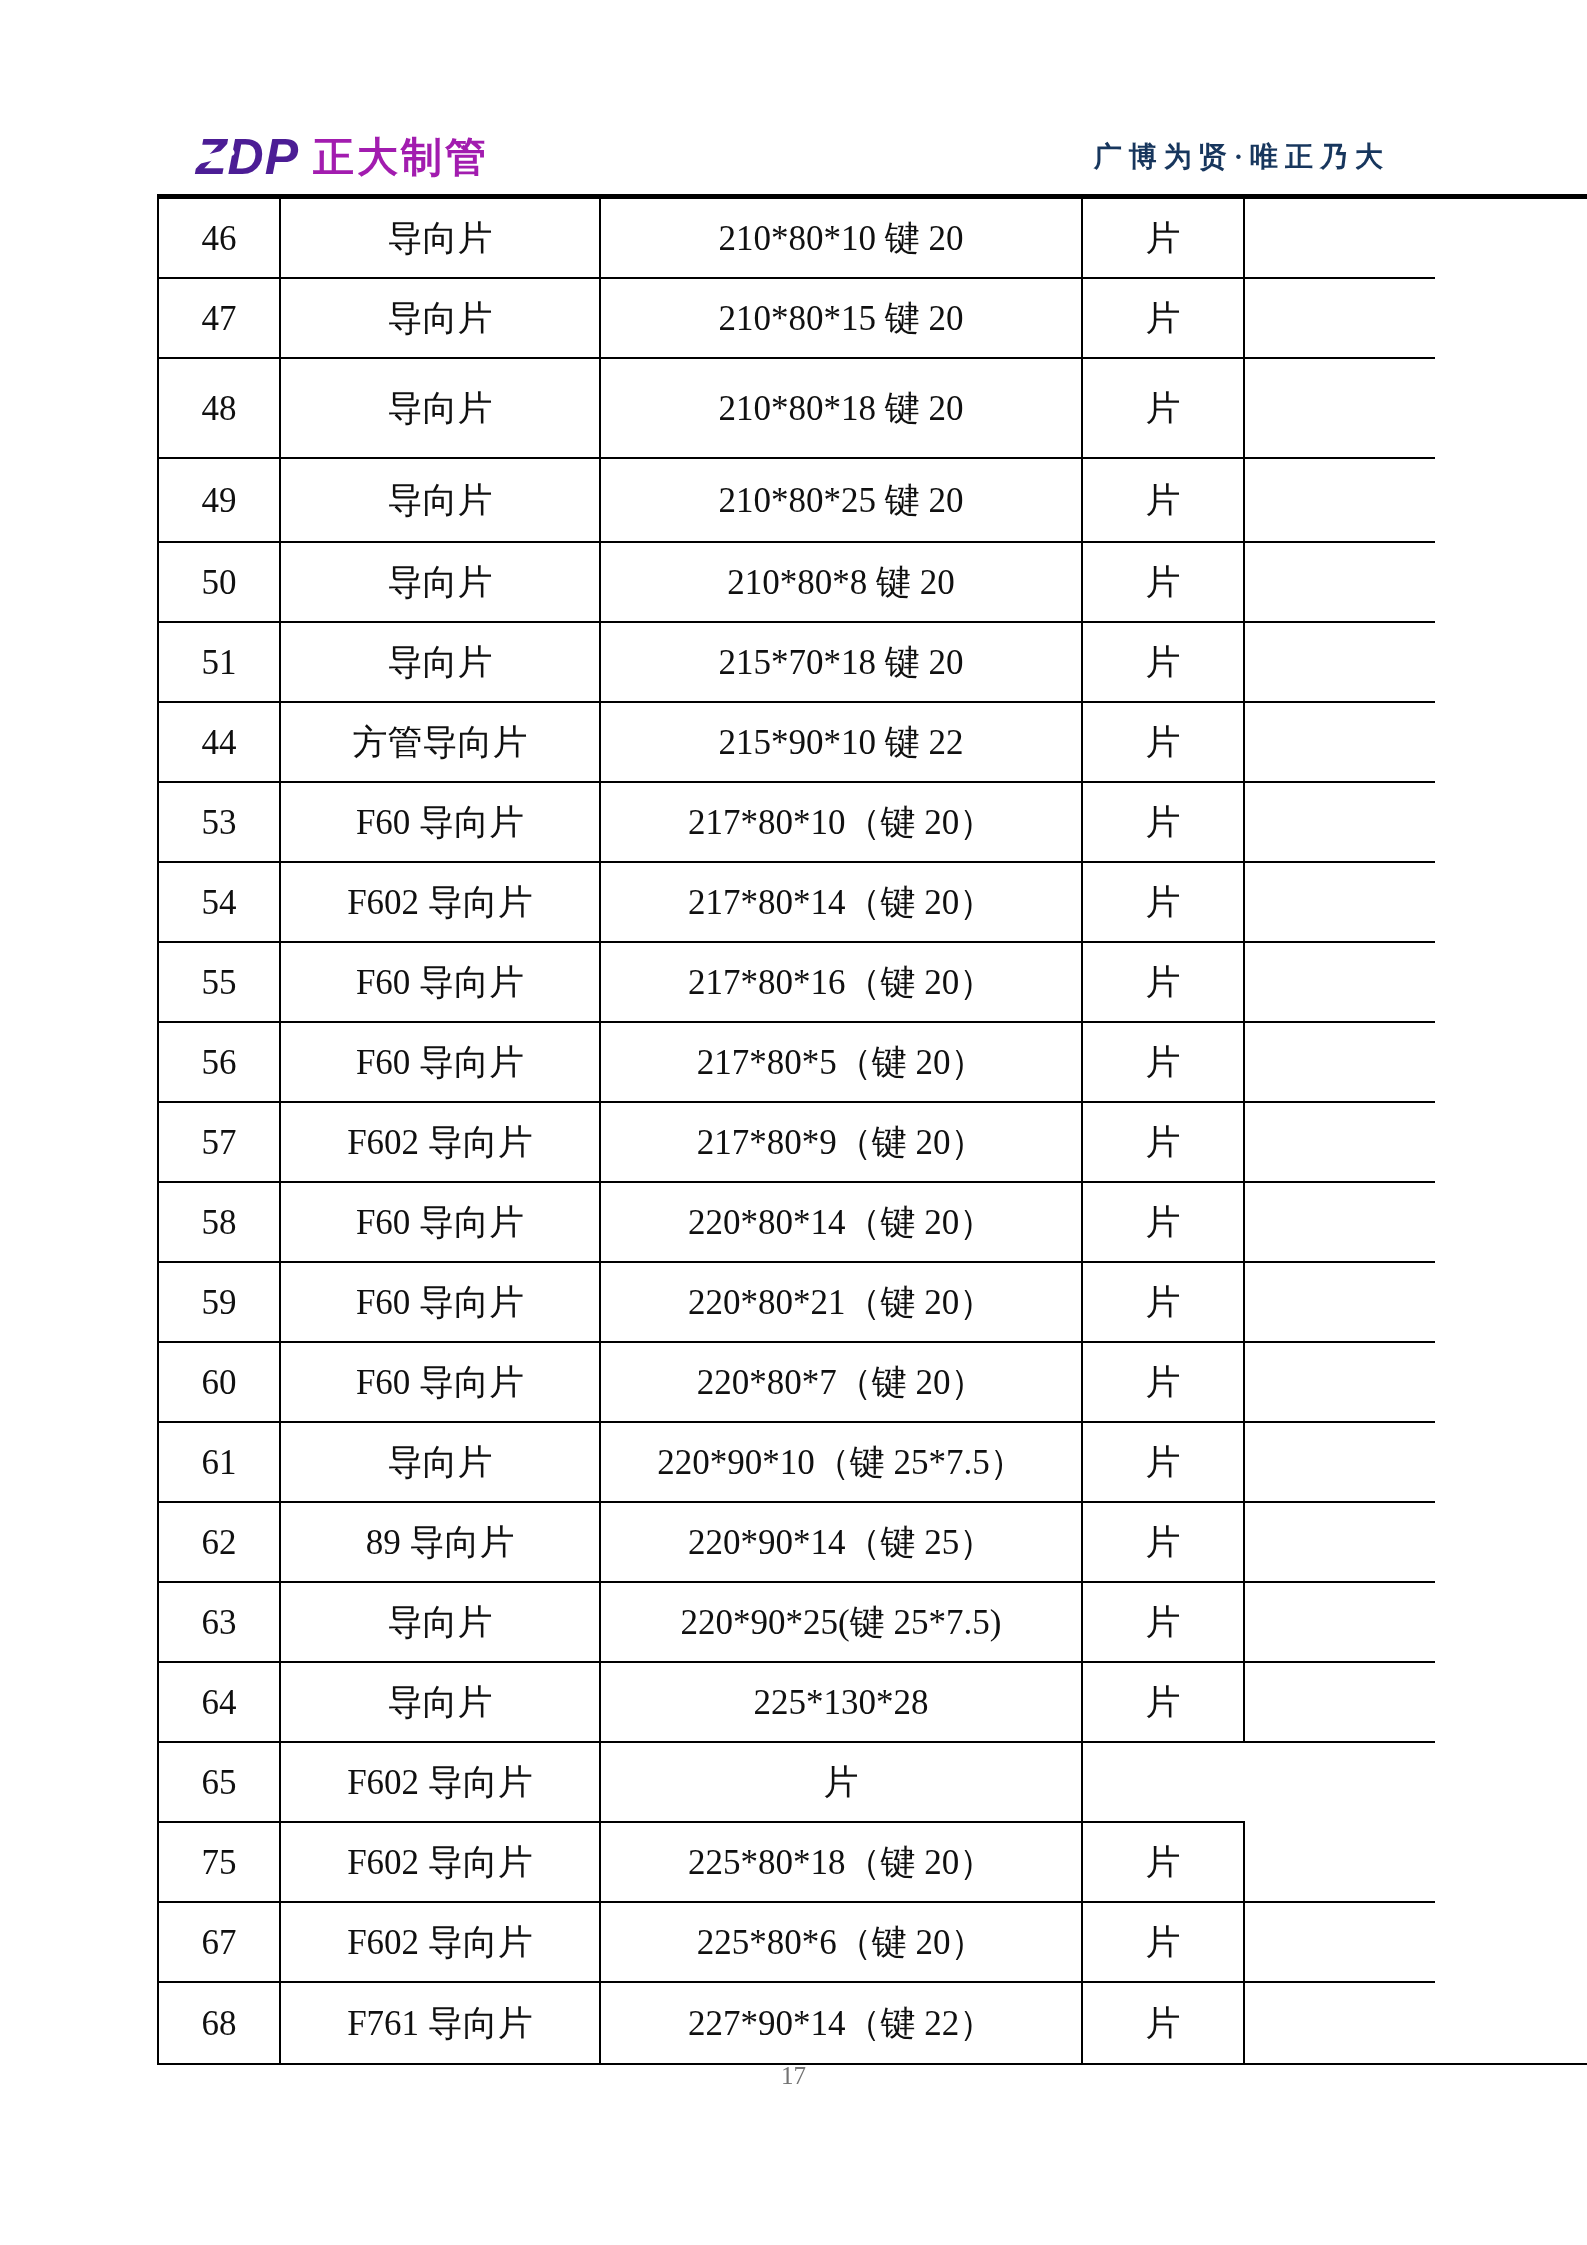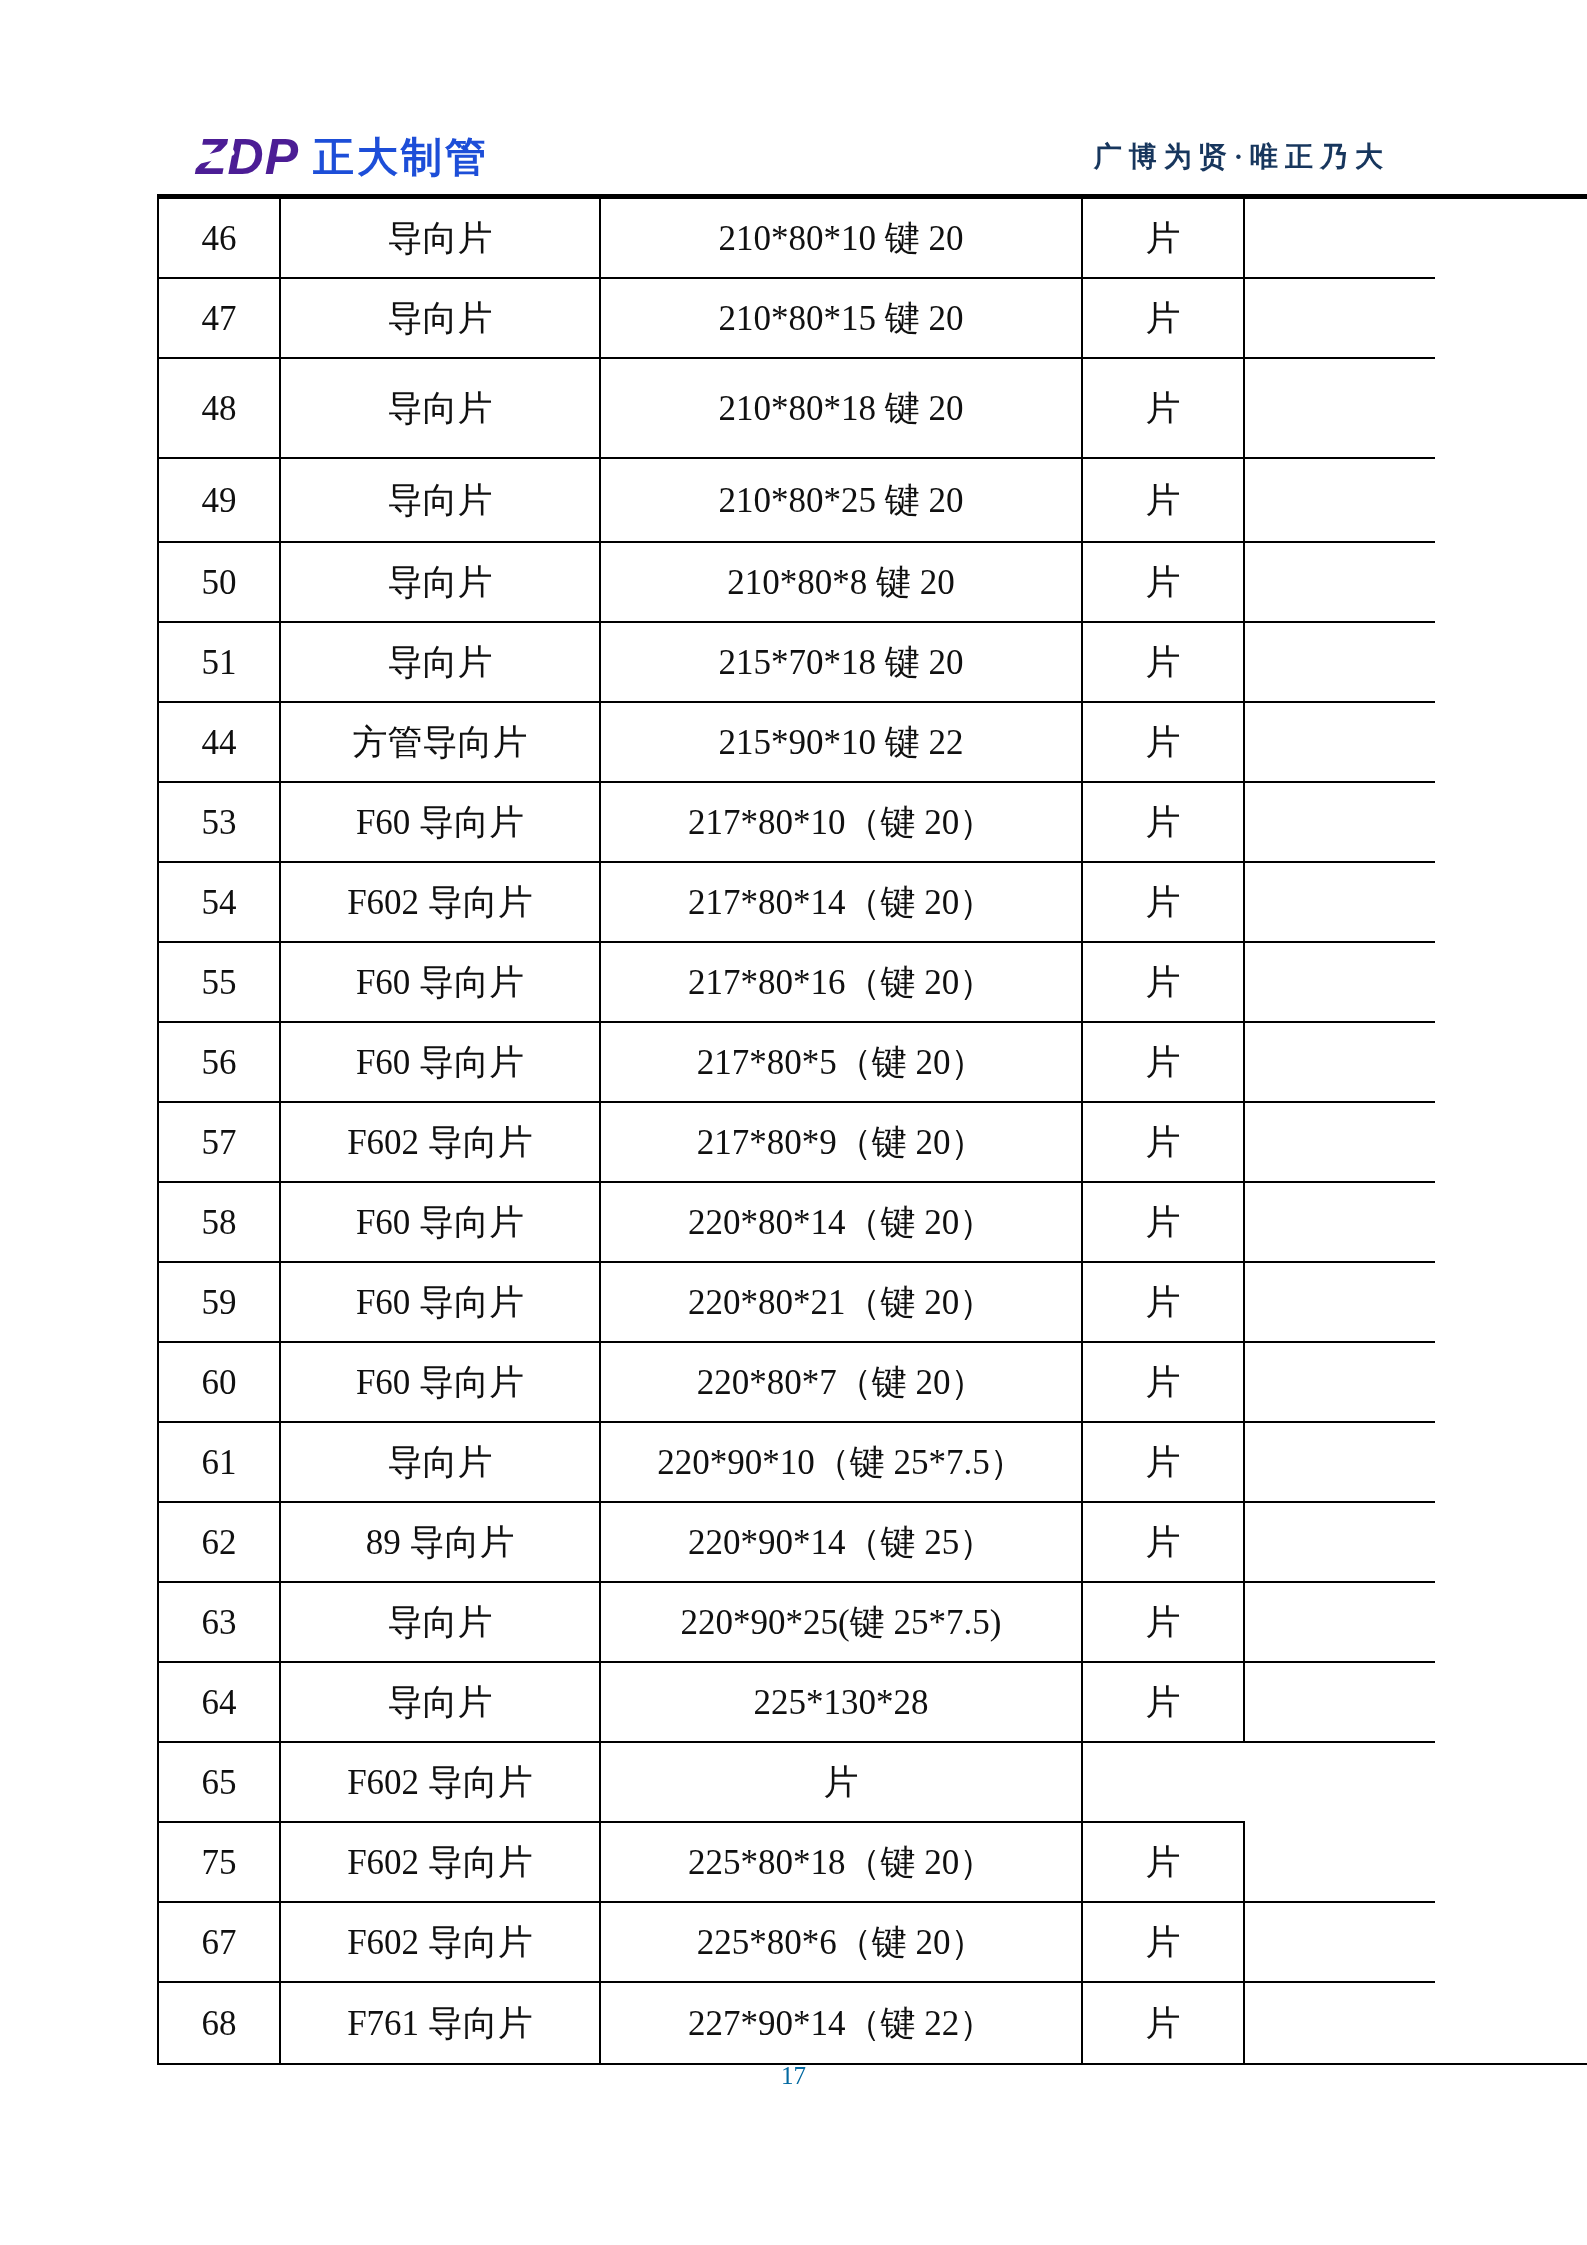--- a/index.html
+++ b/index.html
@@ -45,21 +45,21 @@
     width: 42px;
     height: 7px;
     background: #ffffff;
     transform: rotate(-14deg);
     border-radius: 4px;
   }
   .logo-company {
     font-size: 41px;
     font-weight: 700;
     letter-spacing: 3px;
-    color: #1d4ed8;
+    color: #a21caf;
     line-height: 1;
   }
   .header-slogan {
     position: absolute;
     top: 142px;
     right: 197px;
     font-size: 28px;
     letter-spacing: 7px;
     color: #17365d;
     font-weight: 600;
@@ -101,21 +101,21 @@
   .t-row:last-child .cell { border-bottom: none; }
 
   
   .page-number {
     position: absolute;
     left: 0;
     top: 2062px;
     width: 100%;
     text-align: center;
     font-size: 25px;
-    color: #0369a1;
+    color: #737373;
   }
 </style>
 </head>
 <body>
 
 <div class="page">
 
   <div class="header-logo">
     <span class="logo-zdp">ZDP</span>
     <span class="logo-company">正大制管</span>

